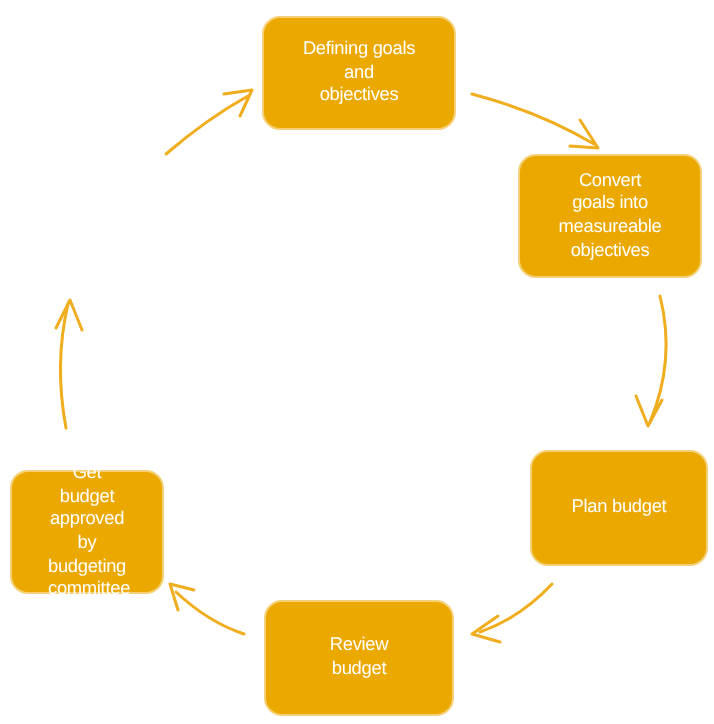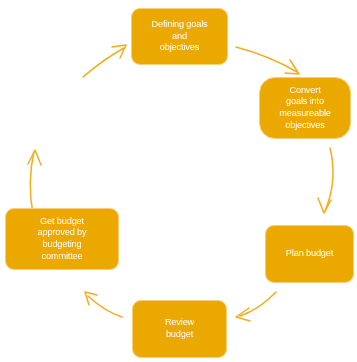--- a/index.html
+++ b/index.html
@@ -40,24 +40,24 @@
     line-height: 11.6px;
     letter-spacing: -0.15px;
     padding: 2px 18px;
   }
   .node-label {
     display: block;
     width: 100%;
     white-space: pre-line;
   }
   #node-defining-goals  { left: 131px; top: 8px;   width: 97px;  height: 57px; }
-  #node-convert-goals   { left: 259px; top: 77px;  width: 92px;  height: 62px; border-radius: 16px; }
+  #node-convert-goals   { left: 259px; top: 77px;  width: 92px;  height: 62px; }
   #node-plan-budget     { left: 265px; top: 225px; width: 89px;  height: 58px; }
   #node-review-budget   { left: 132px; top: 300px; width: 95px;  height: 58px; }
-  #node-get-approved    { left: 5px;   top: 208px; width: 114px;  height: 62px; }
+  #node-get-approved    { left: 5px;   top: 235px; width: 77px;  height: 62px; }
   #node-implement       { left: 6px;   top: 79px;  width: 97px;  height: 58px; }
 </style>
 </head>
 <body>
 
 <div id="diagram">
 
   <svg id="arrow-layer" viewBox="0 0 357 362">
     <g fill="none" stroke="#F0AD1E" stroke-width="1.5" stroke-linecap="round">
 

